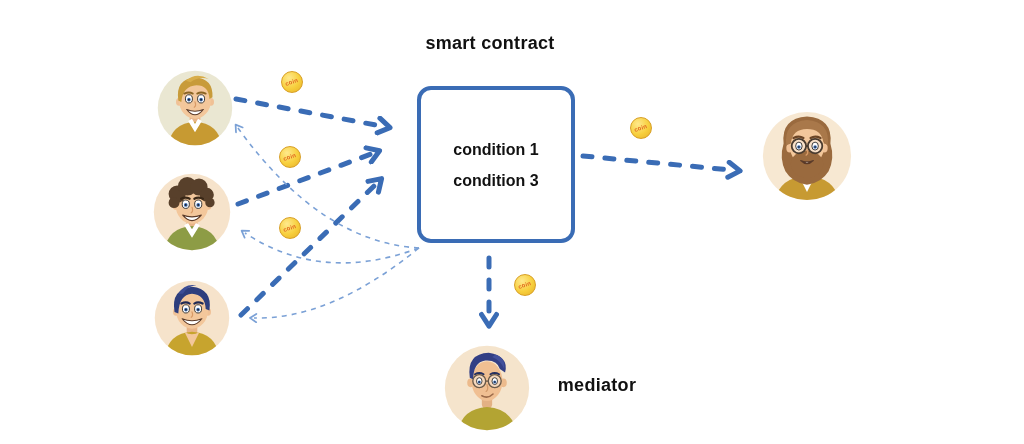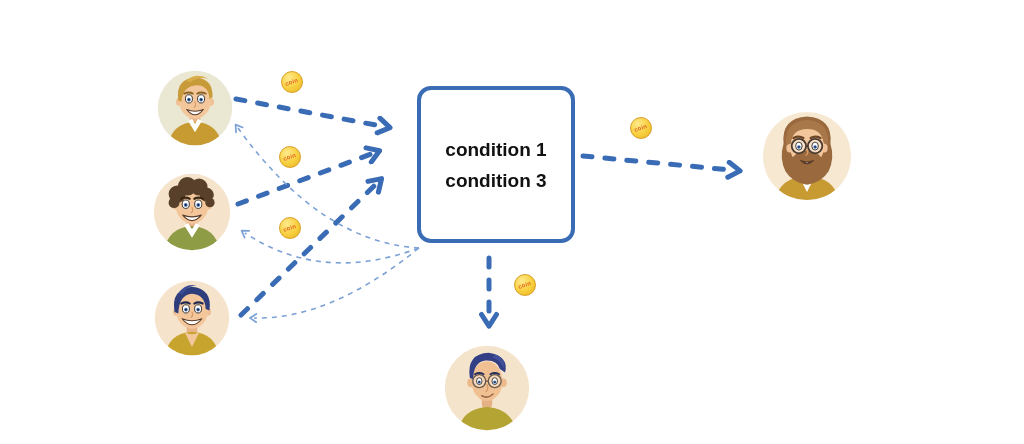--- a/index.html
+++ b/index.html
@@ -5,21 +5,21 @@
   html,body{margin:0;padding:0;background:#fff;}
   body{width:1024px;height:444px;font-family:"Liberation Sans",sans-serif;}
   .stage{position:relative;width:1024px;height:444px;background:#fff;overflow:hidden;}
   .label{position:absolute;font-weight:bold;color:var(--text,#111);font-size:18px;letter-spacing:.3px;text-align:center;}
   #title{left:370px;top:33px;width:240px;}
   #seller-label{left:743px;top:207px;width:128px;}
   #mediator-label{left:530px;top:375px;width:134px;}
   .contract-box{position:absolute;left:417px;top:86px;width:158px;height:157px;box-sizing:border-box;
     border:4.5px solid var(--box-border,#3a6cb5);border-radius:14px;background:#fff;z-index:2;
     display:flex;flex-direction:column;justify-content:center;align-items:center;}
-  .condition{font-weight:bold;font-size:19px;line-height:31px;color:var(--text,#111);white-space:nowrap;}
+  .condition{font-weight:bold;font-size:16px;line-height:31px;color:var(--text,#111);white-space:nowrap;}
   .avatar{position:absolute;z-index:2;line-height:0;}
   .coin{position:absolute;width:22px;height:22px;border-radius:50%;box-sizing:border-box;z-index:3;
     background:radial-gradient(circle at 35% 30%, var(--coin-hi,#ffe98c), var(--coin-fill,#f7cf3d) 55%, var(--coin-edge,#eab62b) 92%);
     border:1px solid var(--coin-border,#d89f25);display:flex;align-items:center;justify-content:center;}
   .coin span{font-size:6px;font-weight:bold;color:var(--coin-text,#e0671f);transform:rotate(-18deg);letter-spacing:.2px;}
   #arrows{position:absolute;left:0;top:0;z-index:1;}
   .dash-thick{stroke:var(--arrow-thick,#3a6cb5);stroke-width:5;fill:none;stroke-dasharray:9 13;stroke-linecap:round;}
   .dash-thin{stroke:var(--arrow-thin,#7ba1d6);stroke-width:1.6;fill:none;stroke-dasharray:5 5;}
   .mk-thick{stroke:var(--arrow-thick,#3a6cb5);fill:none;stroke-linecap:round;stroke-linejoin:round;}
   .mk-thin{stroke:var(--arrow-thin,#7ba1d6);fill:none;stroke-linecap:round;stroke-linejoin:round;}
@@ -41,20 +41,21 @@
     <path class="dash-thick" d="M236,99 L381,126" marker-end="url(#headThick)"></path>
     <path class="dash-thick" d="M238,204 L371,154" marker-end="url(#headThick)"></path>
     <path class="dash-thick" d="M241,315 L375,185" marker-end="url(#headThick)"></path>
     <path class="dash-thick" d="M583,156 L731,170" marker-end="url(#headThick)"></path>
     <path class="dash-thick" d="M489,258 L489,317" marker-end="url(#headThick)"></path>
     <path class="dash-thin" d="M419,248 Q320,242 238,128" marker-end="url(#headThin)"></path>
     <path class="dash-thin" d="M419,248 Q322,284 245,233" marker-end="url(#headThin)"></path>
     <path class="dash-thin" d="M419,248 Q330,320 254,318" marker-end="url(#headThin)"></path>
   </svg>
 
+  <div id="title" class="label">smart contract</div>
 
   <div class="contract-box">
     <div class="condition">condition 1</div>
     <div class="condition">condition 3</div>
   </div>
 
   <div class="avatar" style="left:157px;top:70px;">
     <svg width="76" height="76" viewBox="0 0 100 100">
       <defs>
           <clipPath id="cp1">
@@ -229,14 +230,15 @@
   <div class="coin" style="left:279px;top:217px;">
       <span>coin</span>
     </div>
   <div class="coin" style="left:630px;top:117px;">
       <span>coin</span>
     </div>
   <div class="coin" style="left:514px;top:274px;">
       <span>coin</span>
     </div>
 
+  <div id="mediator-label" class="label">mediator</div>
 
 </div>
 
 </body></html>

